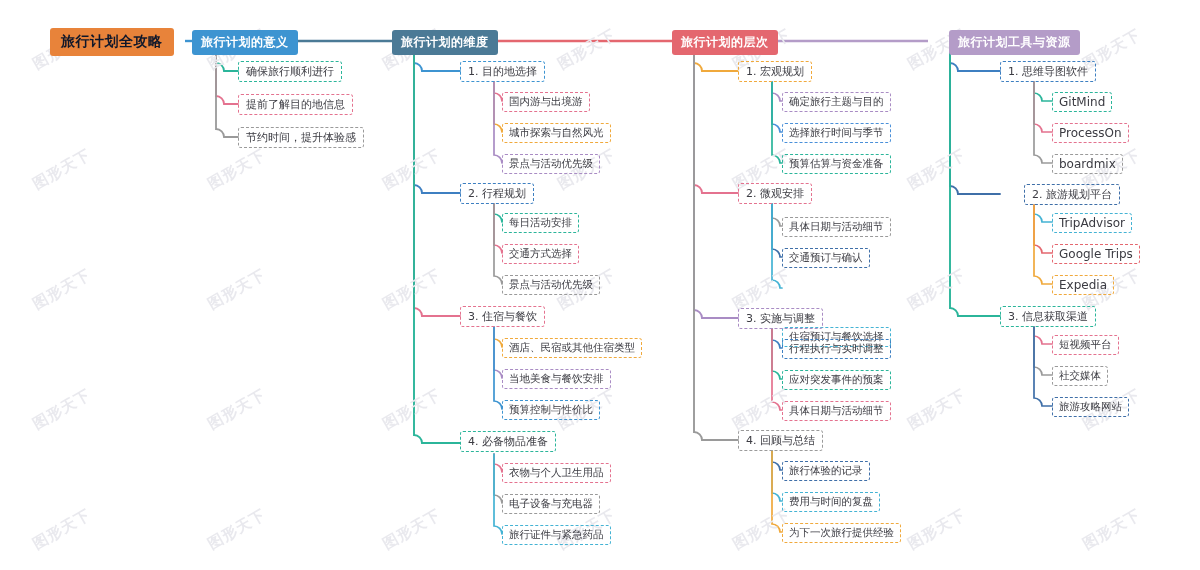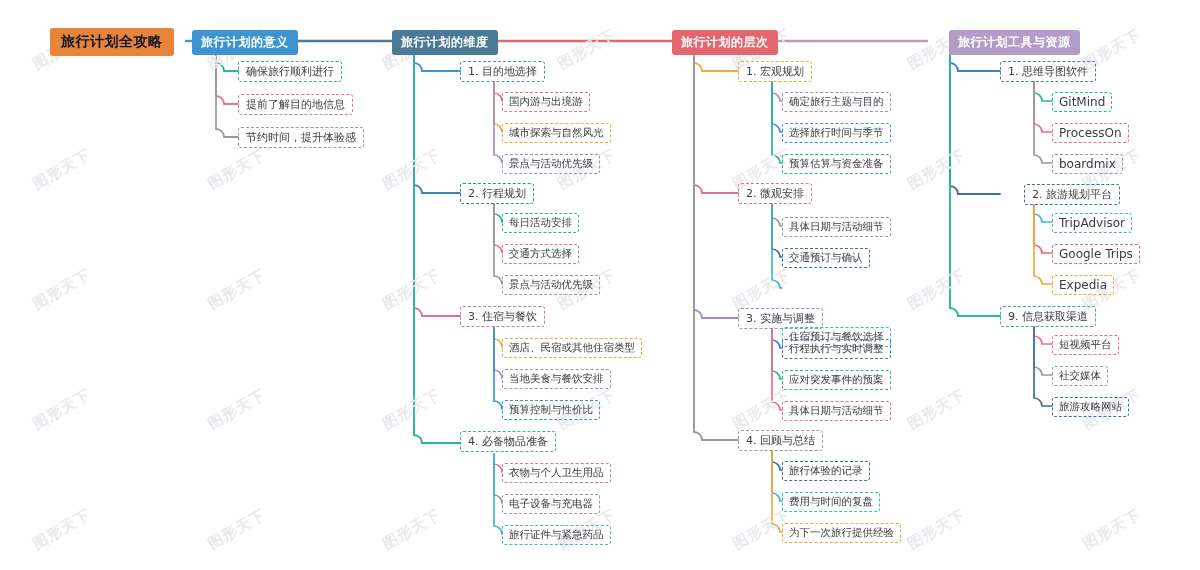--- a/index.html
+++ b/index.html
@@ -173,18 +173,18 @@
       <div class="node lvl3" style="left: 782px; top: 523px; border-color: rgb(240, 169, 60);">为下一次旅行提供经验</div>
       <div class="node main" style="left: 928px; top: 30px; background: rgb(180, 156, 200); margin-left: 21px;">旅行计划工具与资源</div>
       <div class="node lvl2" style="left: 1000px; top: 61px; border-color: rgb(61, 127, 193);">1. 思维导图软件</div>
       <div class="node lvl3 lat" style="left: 1052px; top: 92px; border-color: rgb(43, 181, 154);">GitMind</div>
       <div class="node lvl3 lat" style="left: 1052px; top: 123px; border-color: rgb(228, 114, 143);">ProcessOn</div>
       <div class="node lvl3 lat" style="left: 1052px; top: 154px; border-color: rgb(154, 154, 154);">boardmix</div>
       <div class="node lvl2" style="left: 1000px; top: 184px; border-color: rgb(63, 111, 168); margin-left: 24px;">2. 旅游规划平台</div>
       <div class="node lvl3 lat" style="left: 1052px; top: 213px; border-color: rgb(68, 179, 212);">TripAdvisor</div>
       <div class="node lvl3 lat" style="left: 1052px; top: 244px; border-color: rgb(228, 103, 111);">Google Trips</div>
       <div class="node lvl3 lat" style="left: 1052px; top: 275px; border-color: rgb(240, 169, 60);">Expedia</div>
-      <div class="node lvl2" style="left: 1000px; top: 306px; border-color: rgb(43, 181, 154);">9. 信息获取渠道</div>
+      <div class="node lvl2" style="left: 1000px; top: 306px; border-color: rgb(43, 181, 154);">3. 信息获取渠道</div>
       <div class="node lvl3" style="left: 1052px; top: 335px; border-color: rgb(228, 114, 143);">短视频平台</div>
       <div class="node lvl3" style="left: 1052px; top: 366px; border-color: rgb(154, 154, 154);">社交媒体</div>
       <div class="node lvl3" style="left: 1052px; top: 397px; border-color: rgb(63, 111, 168);">旅游攻略网站</div>
     </div>
 </div>
 
 </body></html>

